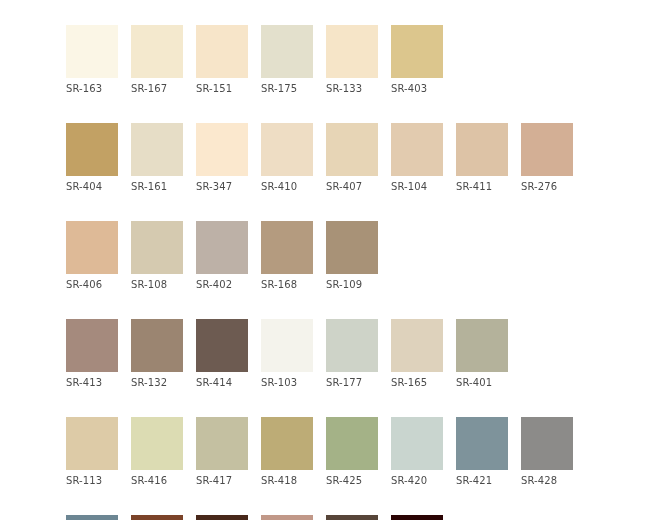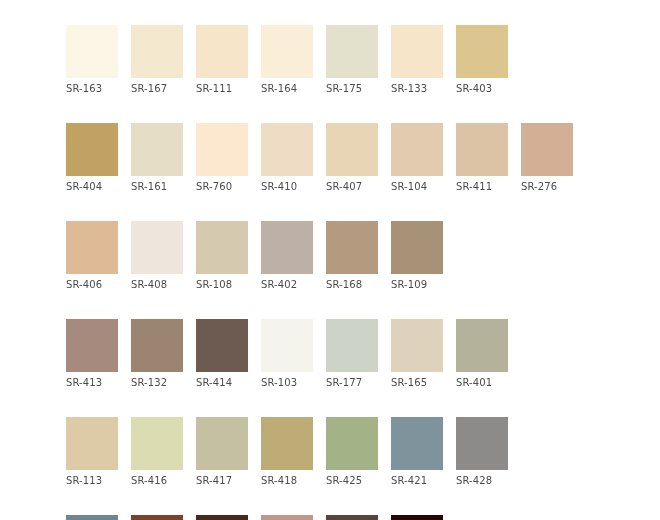--- a/index.html
+++ b/index.html
@@ -61,25 +61,21 @@
       <div class="swatch-cell">
         <span class="swatch-chip" style="background-color: rgb(251, 246, 230);"></span>
         <span class="swatch-label">SR-163</span>
       </div>
       <div class="swatch-cell">
         <span class="swatch-chip" style="background-color: rgb(244, 233, 206);"></span>
         <span class="swatch-label">SR-167</span>
       </div>
       <div class="swatch-cell">
         <span class="swatch-chip" style="background-color: rgb(247, 229, 201);"></span>
-        <span class="swatch-label">SR-111</span>
-      </div>
-      <div class="swatch-cell">
-        <span class="swatch-chip" style="background-color: rgb(250, 238, 216);"></span>
-        <span class="swatch-label">SR-164</span>
+        <span class="swatch-label">SR-151</span>
       </div>
       <div class="swatch-cell">
         <span class="swatch-chip" style="background-color: rgb(227, 224, 204);"></span>
         <span class="swatch-label">SR-175</span>
       </div>
       <div class="swatch-cell">
         <span class="swatch-chip" style="background-color: rgb(246, 229, 200);"></span>
         <span class="swatch-label">SR-133</span>
       </div>
       <div class="swatch-cell">
@@ -91,21 +87,21 @@
       <div class="swatch-cell">
         <span class="swatch-chip" style="background-color: rgb(194, 161, 100);"></span>
         <span class="swatch-label">SR-404</span>
       </div>
       <div class="swatch-cell">
         <span class="swatch-chip" style="background-color: rgb(230, 221, 198);"></span>
         <span class="swatch-label">SR-161</span>
       </div>
       <div class="swatch-cell">
         <span class="swatch-chip" style="background-color: rgb(251, 232, 206);"></span>
-        <span class="swatch-label">SR-760</span>
+        <span class="swatch-label">SR-347</span>
       </div>
       <div class="swatch-cell">
         <span class="swatch-chip" style="background-color: rgb(238, 221, 196);"></span>
         <span class="swatch-label">SR-410</span>
       </div>
       <div class="swatch-cell">
         <span class="swatch-chip" style="background-color: rgb(231, 213, 182);"></span>
         <span class="swatch-label">SR-407</span>
       </div>
       <div class="swatch-cell">
@@ -120,24 +116,20 @@
         <span class="swatch-chip" style="background-color: rgb(211, 175, 149);"></span>
         <span class="swatch-label">SR-276</span>
       </div>
     </div>
     <div class="swatch-row">
       <div class="swatch-cell">
         <span class="swatch-chip" style="background-color: rgb(222, 186, 151);"></span>
         <span class="swatch-label">SR-406</span>
       </div>
       <div class="swatch-cell">
-        <span class="swatch-chip" style="background-color: rgb(238, 230, 221);"></span>
-        <span class="swatch-label">SR-408</span>
-      </div>
-      <div class="swatch-cell">
         <span class="swatch-chip" style="background-color: rgb(213, 202, 176);"></span>
         <span class="swatch-label">SR-108</span>
       </div>
       <div class="swatch-cell">
         <span class="swatch-chip" style="background-color: rgb(189, 177, 167);"></span>
         <span class="swatch-label">SR-402</span>
       </div>
       <div class="swatch-cell">
         <span class="swatch-chip" style="background-color: rgb(180, 155, 127);"></span>
         <span class="swatch-label">SR-168</span>
@@ -190,20 +182,24 @@
         <span class="swatch-chip" style="background-color: rgb(196, 192, 161);"></span>
         <span class="swatch-label">SR-417</span>
       </div>
       <div class="swatch-cell">
         <span class="swatch-chip" style="background-color: rgb(189, 172, 118);"></span>
         <span class="swatch-label">SR-418</span>
       </div>
       <div class="swatch-cell">
         <span class="swatch-chip" style="background-color: rgb(164, 178, 135);"></span>
         <span class="swatch-label">SR-425</span>
+      </div>
+      <div class="swatch-cell">
+        <span class="swatch-chip" style="background-color: rgb(201, 213, 207);"></span>
+        <span class="swatch-label">SR-420</span>
       </div>
       <div class="swatch-cell">
         <span class="swatch-chip" style="background-color: rgb(126, 147, 155);"></span>
         <span class="swatch-label">SR-421</span>
       </div>
       <div class="swatch-cell">
         <span class="swatch-chip" style="background-color: rgb(140, 139, 137);"></span>
         <span class="swatch-label">SR-428</span>
       </div>
     </div>

